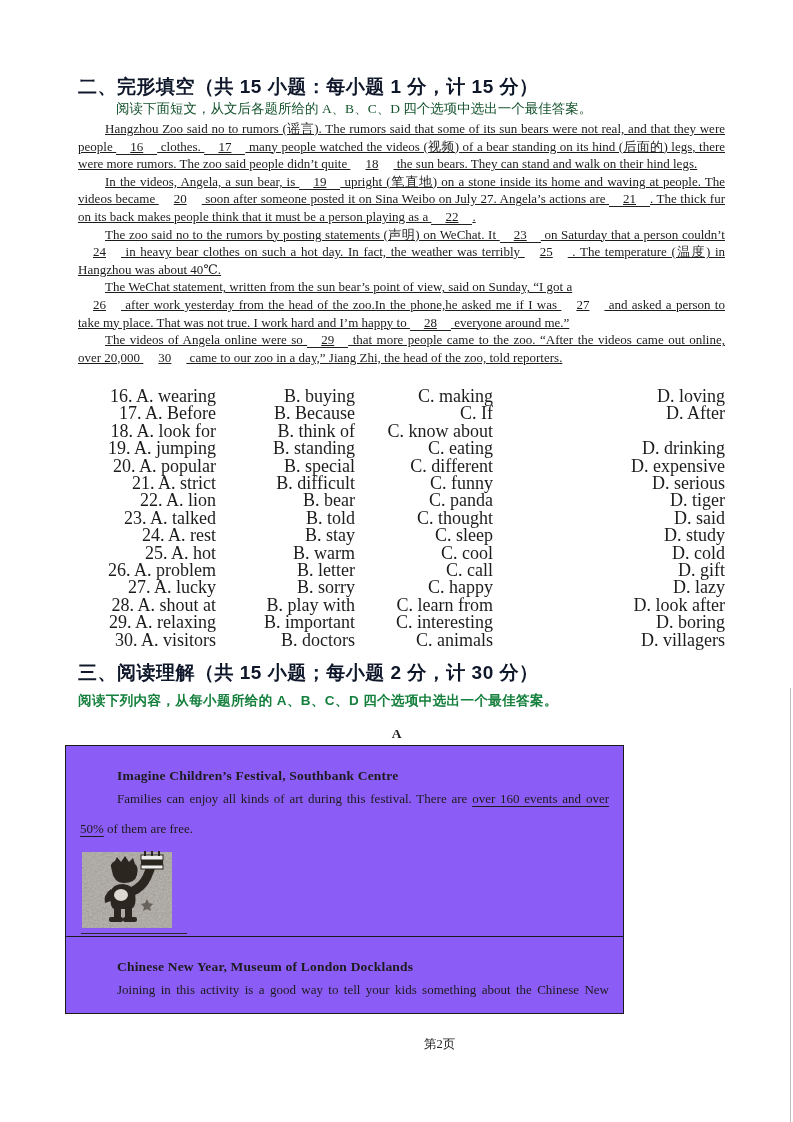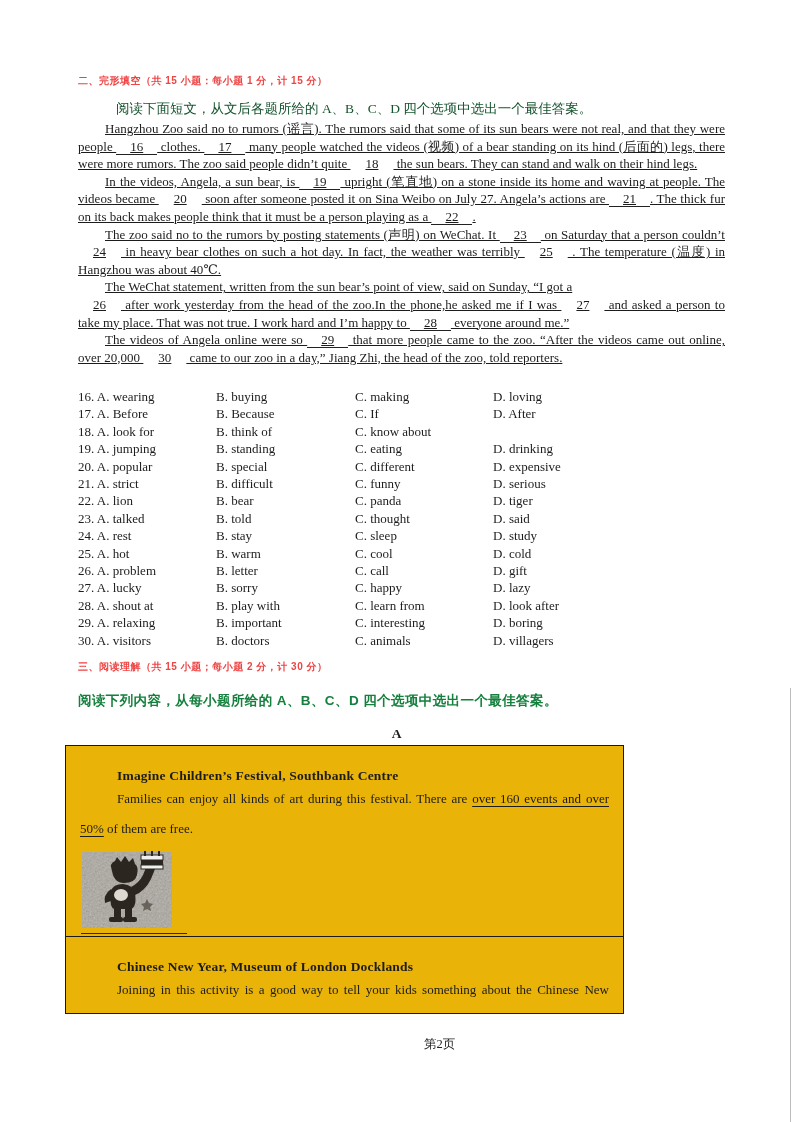--- a/index.html
+++ b/index.html
@@ -6,41 +6,41 @@
   body{
     width:793px;height:1122px;background:#ffffff;color:#1c1c1c;
     font-family:"Liberation Serif","DejaVu Serif",serif;
     position:relative;overflow:hidden;
     -webkit-font-smoothing:antialiased;
   }
   .abs{position:absolute;}
   
   .h-cn{
     font-family:"Liberation Sans","DejaVu Sans",sans-serif;
-    font-weight:bold;font-size:10px;letter-spacing:.5px;color:#ef4444;
+    font-weight:bold;font-size:19px;letter-spacing:.5px;color:#0f172a;
   }
   .instr-cn{font-size:13.5px;color:#14532d;}
   .instr-cn.bold{font-family:"Liberation Sans","DejaVu Sans",sans-serif;font-weight:bold;letter-spacing:.4px;color:#15803d;}
   
   .cloze{
     width:647px;font-size:13px;line-height:17.6px;text-align:justify;color:#1c1c1c;
   }
   .cloze p{margin:0;text-indent:27px;}
   .blank{padding:0 15px;white-space:nowrap;}
   .blank.u{border-bottom:1px solid #222;padding:0 14px;}
   .ul{text-decoration:underline;text-underline-offset:3px;}
   
-  .options{width:647px;font-size:13px;line-height:17.4px;}
+  .options{width:647px;font-size:18px;line-height:17.4px;text-align:right;}
   .opt-row{display:grid;grid-template-columns:138px 139px 138px 1fr;}
   .opt-cell{white-space:nowrap;}
   
   .passage-label{width:793px;text-align:center;font-weight:bold;font-size:13.5px;}
   
   .reading-box{
-    left:65px;top:745px;width:557px;border:1.5px solid #1a1a1a;background:#eab308;
+    left:65px;top:745px;width:557px;border:1.5px solid #1a1a1a;background:#8b5cf6;
   }
   .rb-cell{padding:6px 14px 0 14px;position:relative;}
   .rb-cell.first{height:184px;border-bottom:1.5px solid #1a1a1a;}
   .rb-cell.second{height:66px;padding-bottom:4px;}
   .rb-title{
     font-weight:bold;font-size:13.5px;margin:16px 0 0 37px;letter-spacing:.2px;
   }
   .rb-para{
     margin:0 0 0 0;font-size:13px;line-height:30px;text-align:justify;text-indent:37px;color:#1c1c1c;
   }

